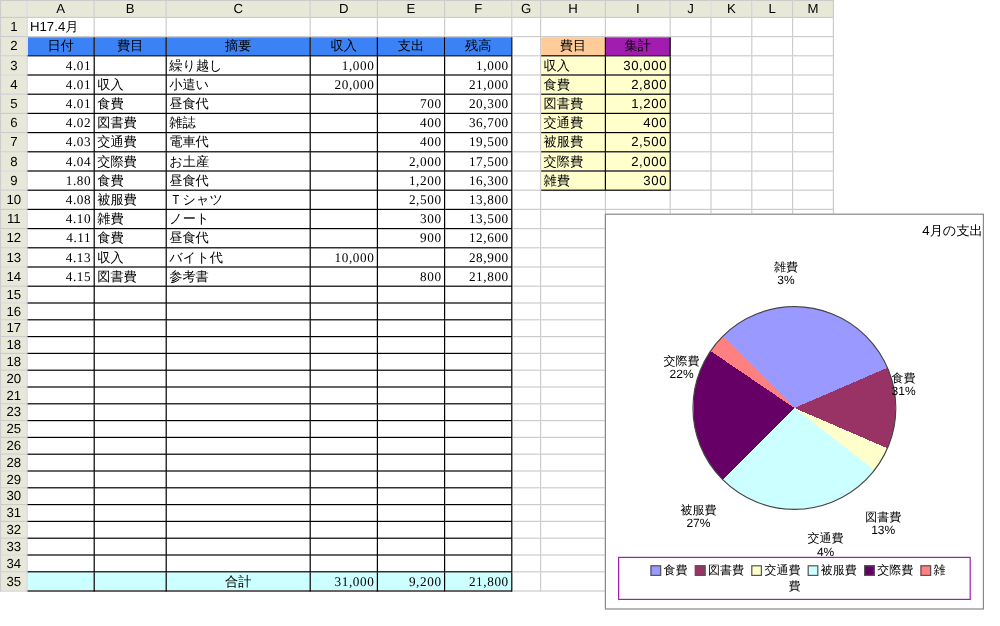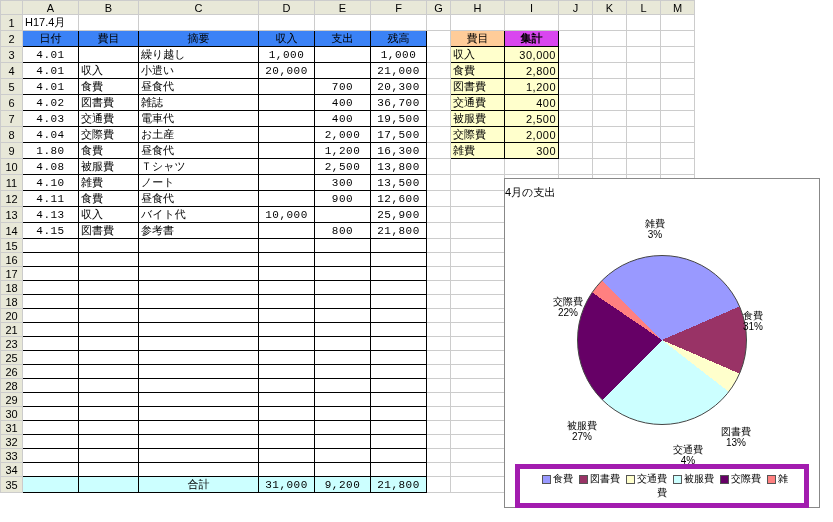--- a/index.html
+++ b/index.html
@@ -48,50 +48,50 @@
   .col-D { width: 56px; }
   .col-E { width: 56px; }
   .col-F { width: 56px; }
   .col-G { width: 24px; }
   .col-H { width: 54px; }
   .col-I { width: 54px; }
   .col-J { width: 34px; }
   .col-K { width: 34px; }
   .col-L { width: 34px; }
   .col-M { width: 34px; }
-  .num { text-align: center; font-family: Liberation Mono, monospace; letter-spacing: 0.5px; margin-top: 38px; }
+  .num { text-align: right; font-family: Liberation Serif, serif; letter-spacing: 0.5px; margin-top: 38px; }
   .ctr { text-align: center; }
   .hdr-main { background: #3b82f6; font-weight: normal; text-align: center; border: 1px solid #000 !important; }
   .data-cell { border: 1px solid #000 !important; }
   .total-row { background: #ccffff; border: 1px solid #000 !important; }
   .sum-hdr-cat { background: #ffcc99; text-align: center; border: 1px solid #000 !important; }
-  .sum-hdr-val { background: #d946ef; text-align: center; border: 1px solid #000 !important; font-weight: bold; }
+  .sum-hdr-val { background: #a21caf; text-align: center; border: 1px solid #000 !important; }
   .sum-cat { background: #ffffcc; border: 1px solid #000 !important; }
   .sum-val { background: #ffffcc; text-align: right; border: 1px solid #000 !important; font-family: Liberation Sans, sans-serif; letter-spacing: 0.5px; }
   .chart-box {
     position: absolute;
     left: 504px;
     top: 178px;
     width: 316px;
     height: 330px;
     background: #fff;
     border: 1px solid #888;
   }
-  .chart-title { text-align: left; font-size: 11px; padding: 6px 0 0 0; }
+  .chart-title { text-align: right; font-size: 11px; padding: 6px 0 0 0; }
   .pie-wrap { position: relative; width: 100%; height: 260px; }
   .pie {
     position: absolute;
     left: 50%; top: 50%;
     width: 170px; height: 170px;
     margin-left: -85px; margin-top: -75px;
     border-radius: 50%;
   }
   .pie-label { position: absolute; font-size: 10px; text-align: center; line-height: 1.1; }
   .legend {
-    border: 5px solid #a21caf;
+    border: 1px solid #a21caf;
     margin: 4px 10px 6px 10px;
     padding: 3px 16px;
     font-size: 10px;
     text-align: center;
   }
   .legend span.sw {
     display: inline-block;
     width: 9px; height: 9px;
     border: 1px solid #555;
     margin: 0 2px 0 6px;
@@ -330,21 +330,21 @@
           <td></td>
           <td></td>
         </tr>
         <tr>
           <th class="rowhdr">13</th>
           <td class="data-cell num">4.13</td>
           <td class="data-cell">収入</td>
           <td class="data-cell">バイト代</td>
           <td class="data-cell num">10,000</td>
           <td class="data-cell num"></td>
-          <td class="data-cell num">25,900</td>
+          <td class="data-cell num">28,900</td>
           <td></td>
           <td></td>
           <td></td>
           <td></td>
           <td></td>
           <td></td>
           <td></td>
         </tr>
         <tr>
           <th class="rowhdr">14</th>

